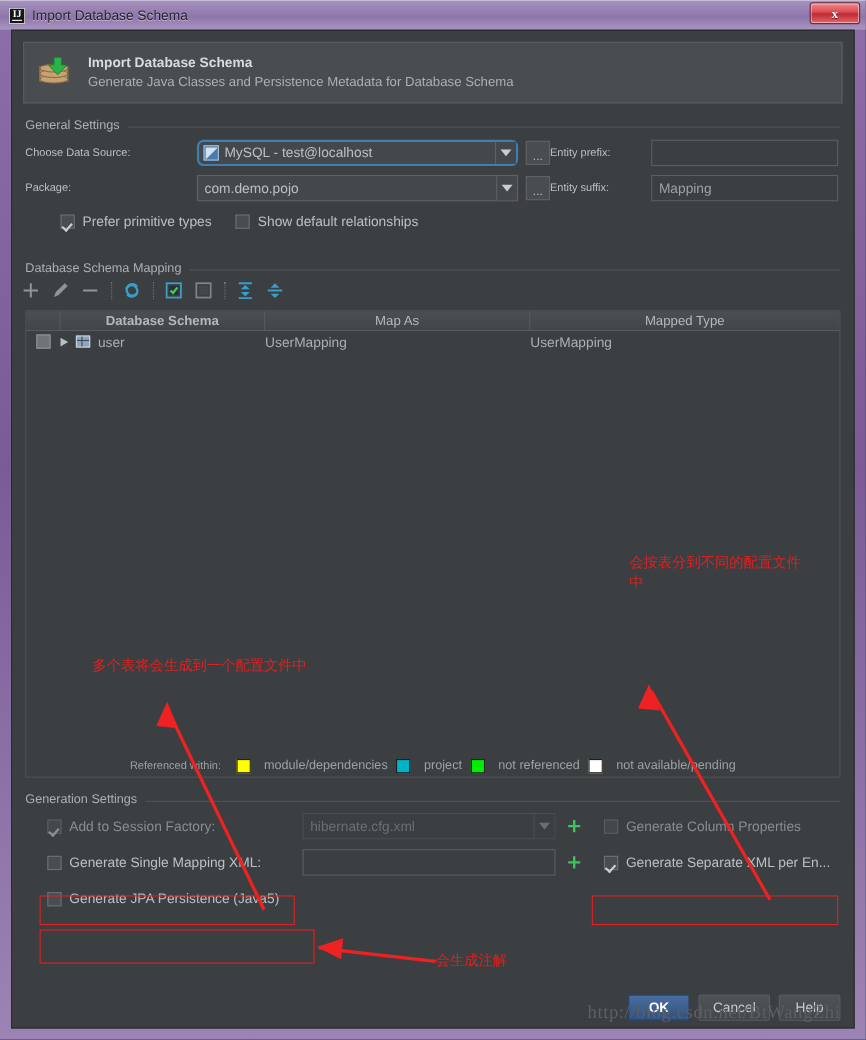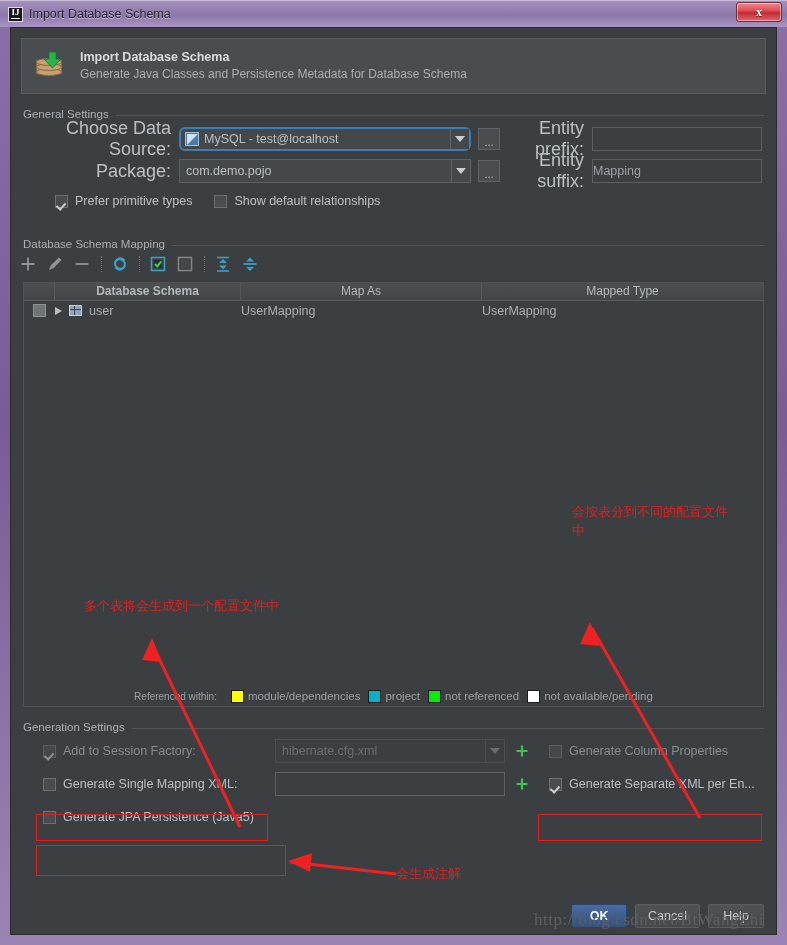--- a/index.html
+++ b/index.html
@@ -74,21 +74,21 @@
   #banner .b-title { color:#d8dce0; font-size:12.5px; font-weight:bold; line-height:16px;}
   #banner .b-sub { color:#a9b0b6; font-size:12px; line-height:18px;}
 
   .hr-titled { position:relative; height:12px; }
   .hr-titled .label { position:absolute; left:0; top:0; color:#a9b0b6; font-size:11.5px;
       background:#3c3f41; padding-right:7px; z-index:2;}
   .hr-titled .line { position:absolute; left:0; right:0; top:7px; border-top:1px solid #515557; }
 
   
   .row { display:flex; align-items:center; height:30px; }
-  .lbl { color:#b9c0c5; font-size:18px; text-align:right; }
+  .lbl { color:#b9c0c5; font-size:10px; }
 
   .combo {
     height:24px; background:#45484a; border:1px solid #5e6264;
     display:flex; align-items:center; position:relative; color:#b9c0c5; font-size:12.5px;
     padding-left:4px;
   }
   .combo.focused { border:2px solid #3d7fb4; background:#45484a; }
   .combo .arrowbox {
     position:absolute; right:0; top:0; bottom:0; width:19px;
     border-left:1px solid #5e6264; display:flex; align-items:center; justify-content:center;
@@ -107,21 +107,21 @@
     border-left:11px solid #cfe2f2; border-bottom:11px solid transparent;
   }
   .ellipsis-btn {
     width:22px; height:22px; margin-left:7px; background:#4a4d4f;
     border:1px solid #5e6264; color:#b9c0c5; font-size:11px;
     display:flex; align-items:flex-end; justify-content:center; cursor:pointer;
     padding-bottom:1px;
   }
   .txtfield {
     height:24px; background:#3c3f41; border:1px solid #5b5f61; color:#9aa1a7;
-    font-size:12.5px; display:flex; align-items:center; 
+    font-size:12.5px; display:flex; align-items:center; padding-left:6px;
   }
   .txtfield.empty { color:#6f7478; }
 
   
   .cb { display:inline-flex; align-items:center; cursor:pointer; }
   .cbox {
     width:13px; height:13px; background:#4a4d4f; border:1px solid #6b7073;
     position:relative; flex:0 0 auto; margin-right:7px;
   }
   .cbox.checked::after {
@@ -156,21 +156,21 @@
   .tbl-ico { width:13px;height:11px; background:#8fa4bb; border:1px solid #c3d3e2; position:relative;}
   .tbl-ico::before{content:"";position:absolute;left:0;right:0;top:3px;height:1px;background:#3c4a58;}
   .tbl-ico::after{content:"";position:absolute;top:0;bottom:0;left:4px;width:1px;background:#3c4a58;}
   .cell-txt { color:#a8afb5; font-size:12.5px; }
 
   
   #legend-strip { display:flex; align-items:center; justify-content:center; height:20px;
                   margin:0 12px; }
   #legend-strip .lg-label { color:#9aa1a6; font-size:10px; margin-right:14px; }
   #legend-strip .sw { width:13px;height:13px;border:1px solid #1e1e1e; margin-right:4px; }
-  #legend-strip .lg-item { display:flex; align-items:center; margin-right:8px; }
+  #legend-strip .lg-item { display:flex; align-items:center; margin-right:8px;gap:8px; }
   #legend-strip .lg-item span { color:#9aa1a6; font-size:11.5px; }
 
   
   #buttons { position:absolute; right:12px; bottom:6px; display:flex; }
   .btn {
     height:24px; min-width:56px; padding:0 12px; margin-left:8px;
     border:1px solid #5b5f61; background:linear-gradient(180deg,#4f5355,#45484a);
     color:#c6cdd2; font-size:12.5px; display:flex; align-items:center; justify-content:center;
     cursor:pointer; border-radius:2px;
   }

